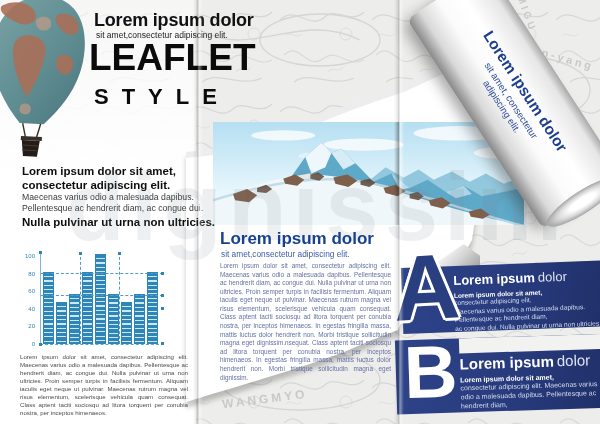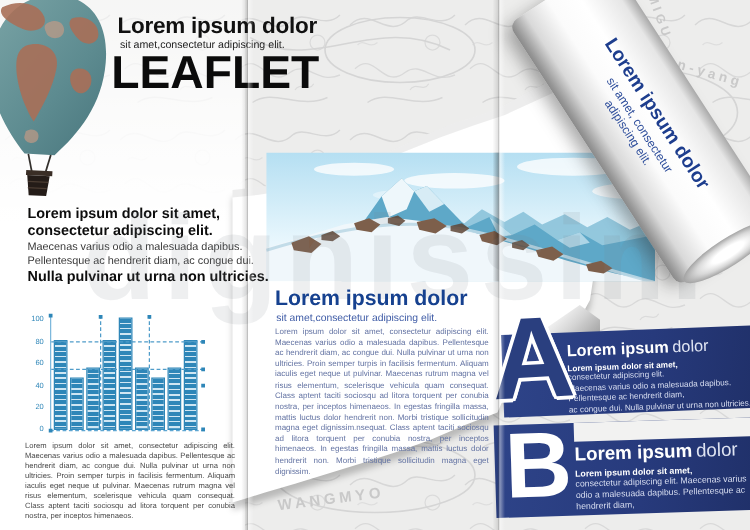--- a/index.html
+++ b/index.html
@@ -157,20 +157,21 @@
     <line x1="55" y1="130" x2="51" y2="146" stroke="#33302c" stroke-width="1.4"></line>
     <rect x="36" y="143" width="21" height="4" fill="#3a2e26"></rect>
     <path d="M37,147 h18 l-2,16 h-14 Z" fill="#241c18"></path>
     <line x1="38" y1="152" x2="54" y2="152" stroke="#4a3c32" stroke-width="1"></line>
     <line x1="38" y1="157" x2="53" y2="157" stroke="#4a3c32" stroke-width="1"></line>
   </svg>
 
   <div id="kicker" class="abs">Lorem ipsum dolor</div>
   <div id="kicker-sub" class="abs">sit amet,consectetur adipiscing elit.</div>
   <div id="main-title" class="abs">LEAFLET</div>
+  <div id="sub-title" class="abs">STYLE</div>
 
   <div id="intro" class="abs">
     <div class="intro-bold">Lorem ipsum dolor sit amet,</div>
     <div class="intro-bold">consectetur adipiscing elit.</div>
     <div class="intro-small">Maecenas varius odio a malesuada dapibus.</div>
     <div class="intro-small">Pellentesque ac hendrerit diam, ac congue dui.</div>
     <div class="intro-bold">Nulla pulvinar ut urna non ultricies.</div>
   </div>
 
   <div id="chart" class="abs">

